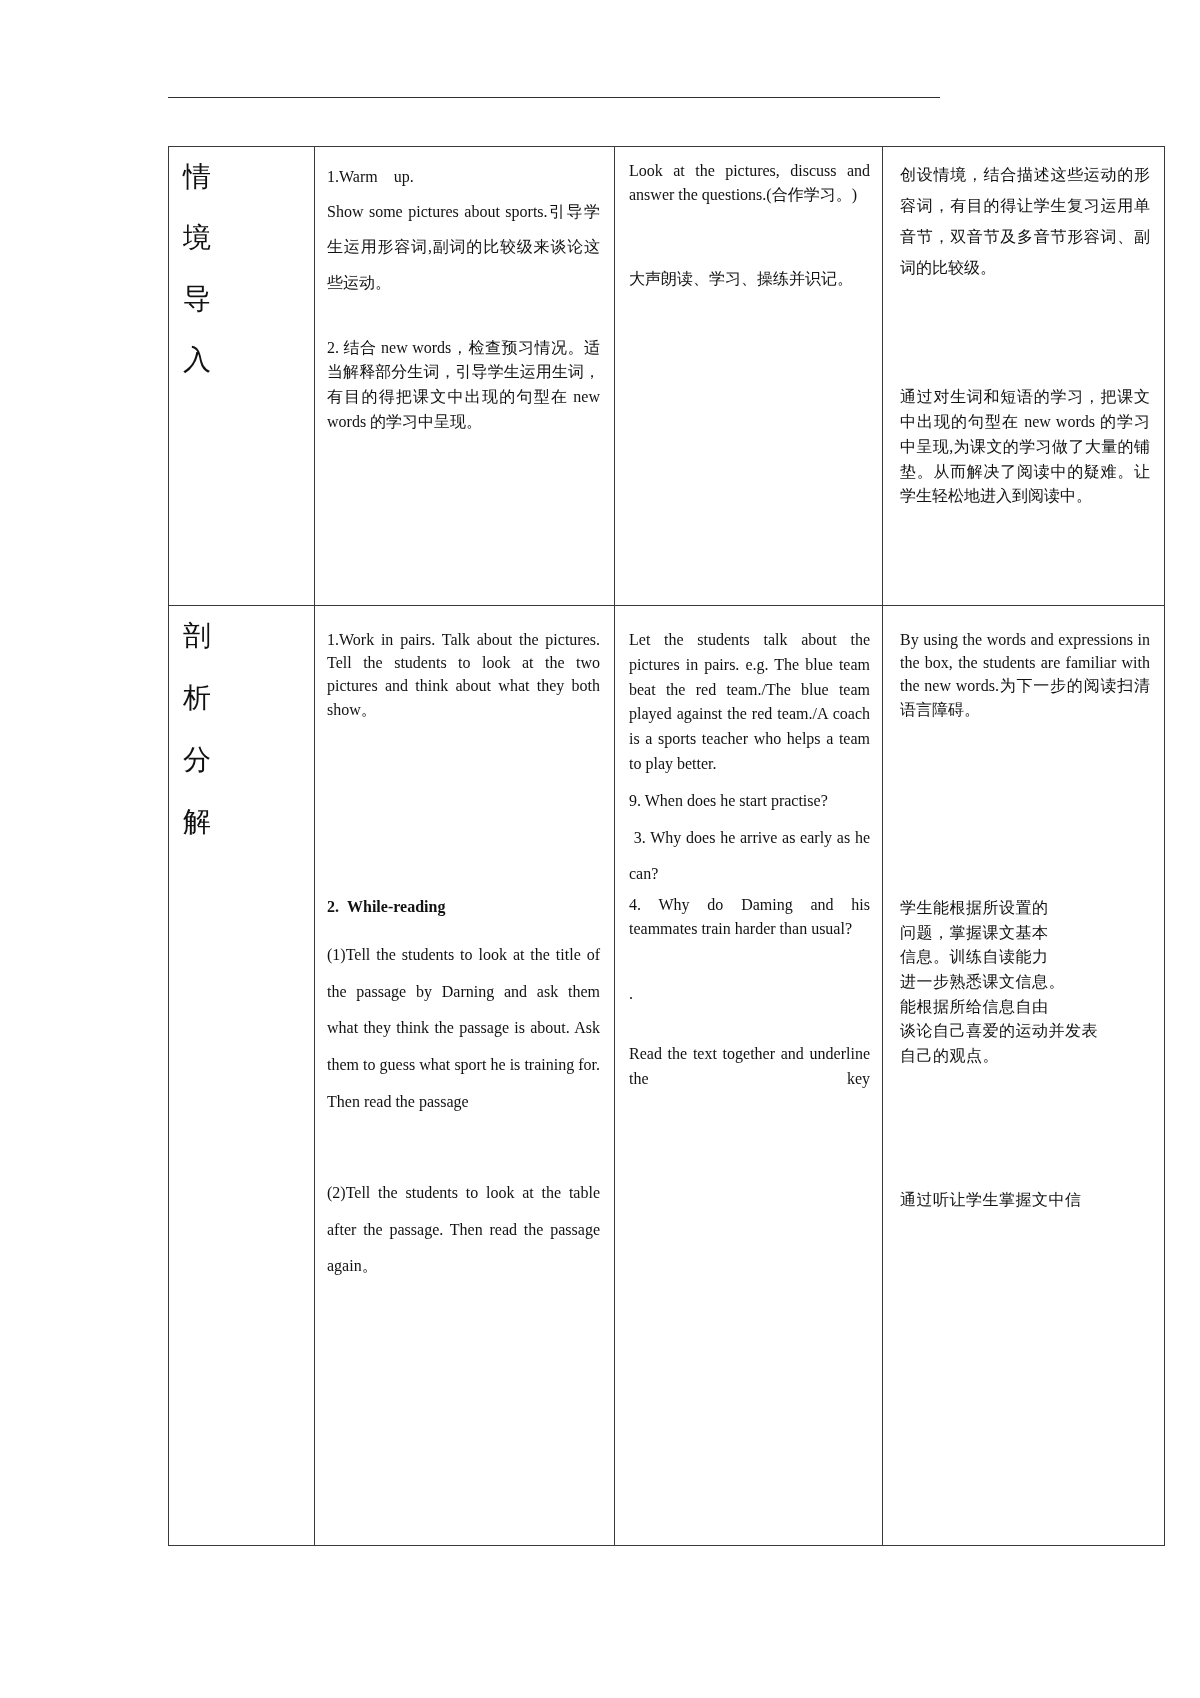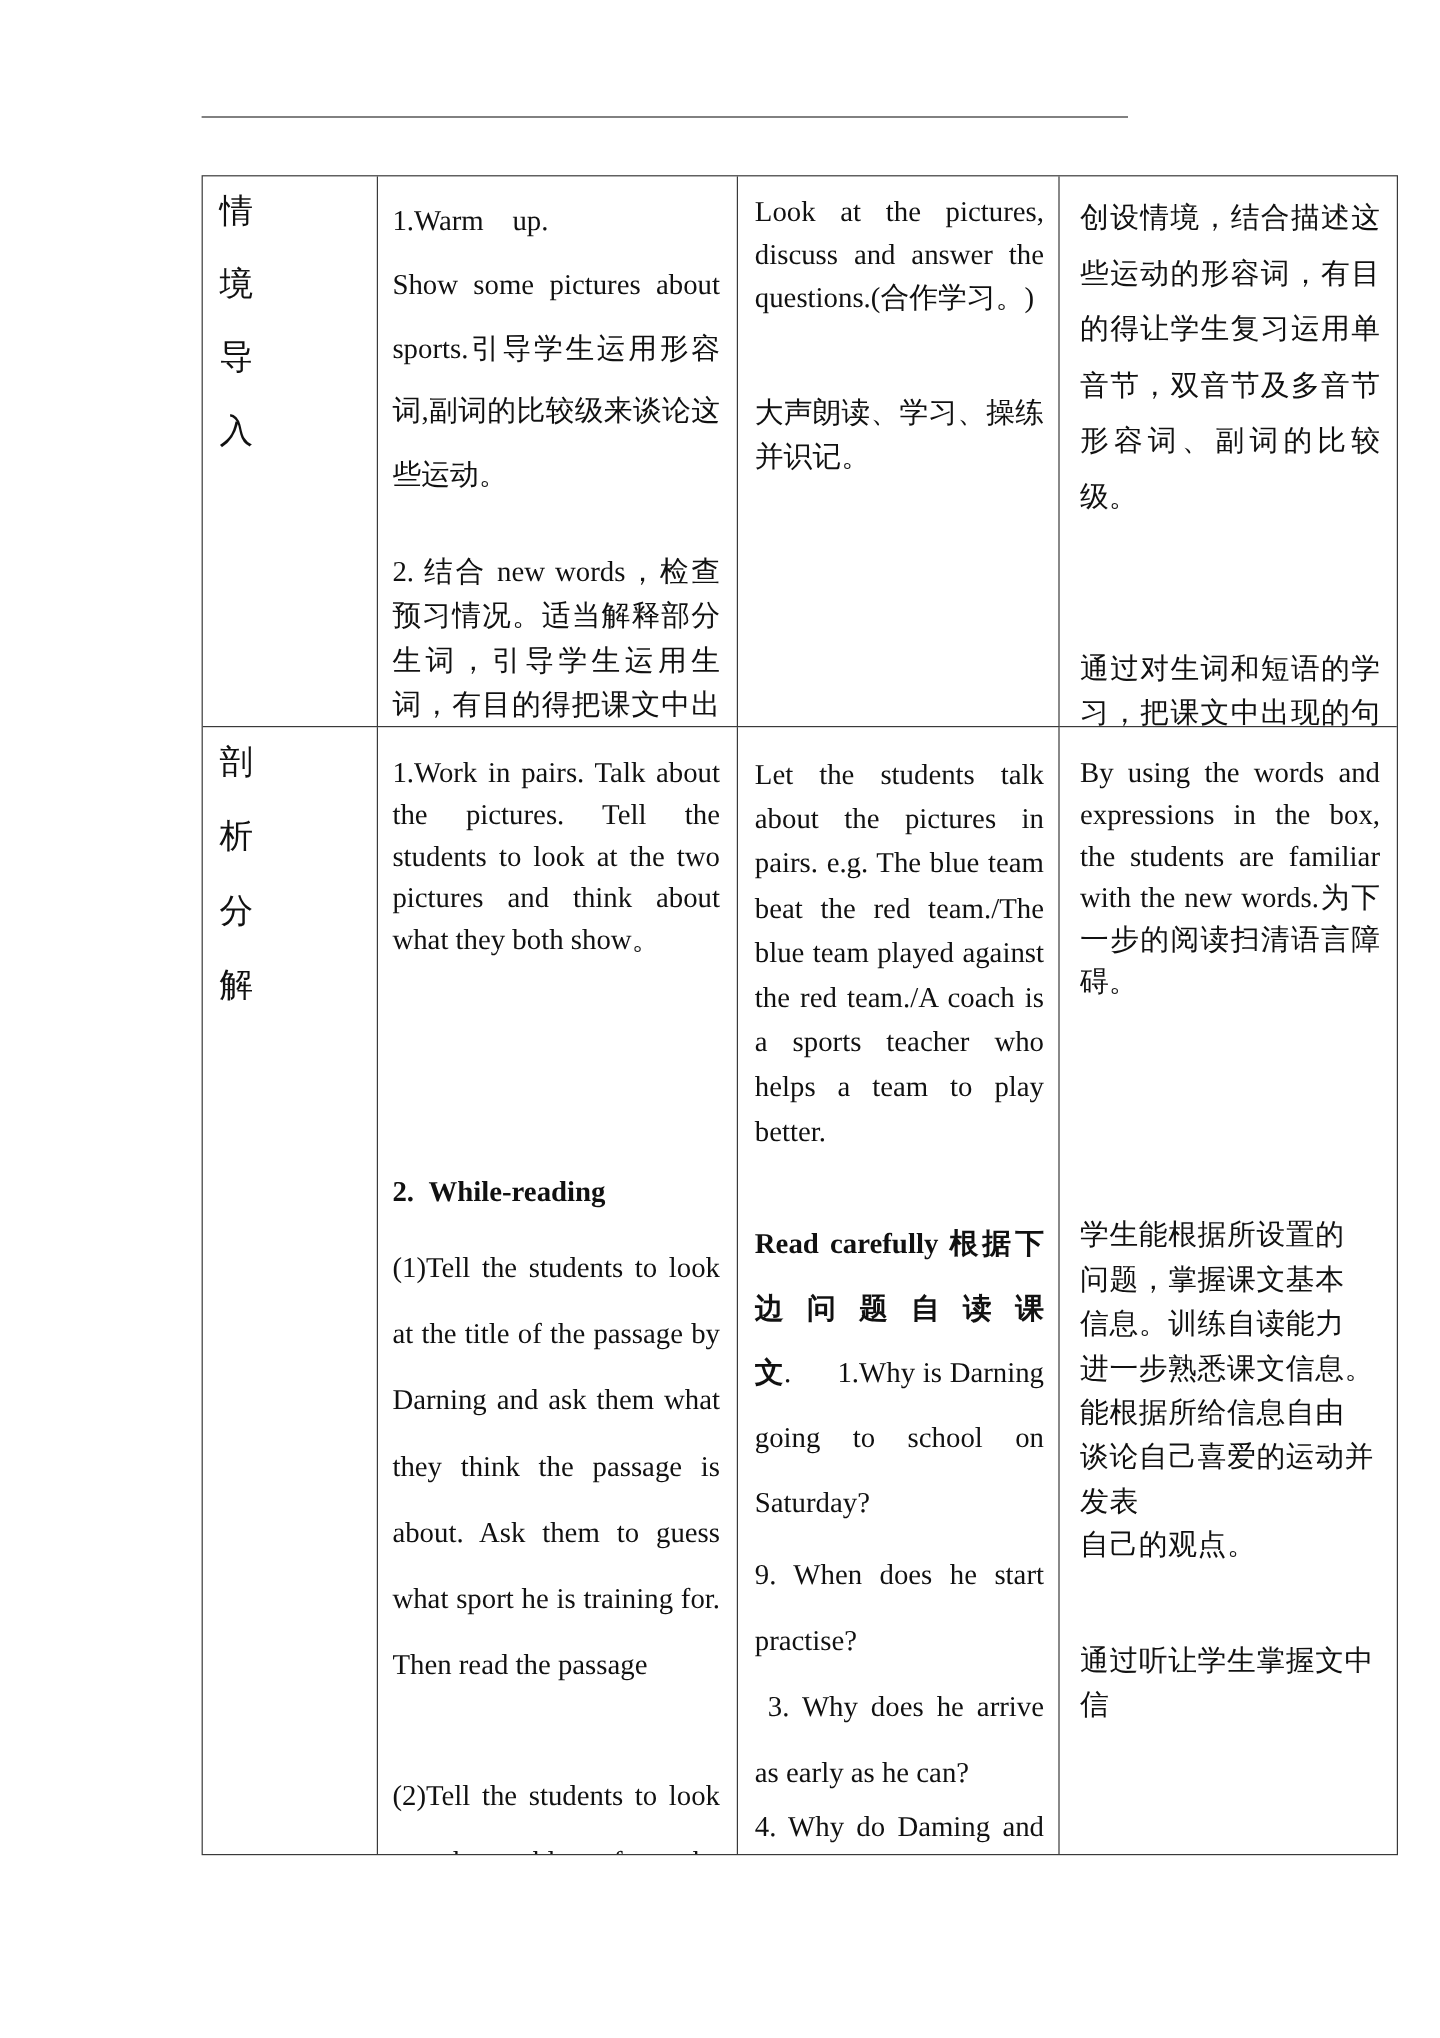--- a/index.html
+++ b/index.html
@@ -24,21 +24,21 @@
     position:absolute;left:168px;top:146px;
     display:grid;
     grid-template-columns:146px 300px 268px 281px;
     grid-template-rows:459px 939px;
     border:1px solid var(--bc);
     background:#ffffff;
   }
   .cell{
     overflow:hidden;
     box-sizing:border-box;
-    font-size:24px;
+    font-size:16px;
   }
   .cell.bR{border-right:1px solid var(--bc);}
   .cell.bB{border-bottom:1px solid var(--bc);}
   .cell.stage{
     padding:16px 0 0 14px;
     display:flex;flex-direction:column;
     font-size:28px;
   }
   .cell.stage .ch{line-height:1;letter-spacing:0;}
   .cell.stage.r1 .ch{margin-bottom:33px;}
@@ -87,32 +87,31 @@
         <div class="ch">解</div>
       </div>
       <div class="cell content c2 r2 bR">
         <div class="block" style="line-height: 1.45; text-align: justify;"><span>1.Work in pairs. Talk about the pictures. Tell the students to look at the two pictures and think about what they both show。</span></div>
         <div class="block" style="line-height: 1.5; margin-top: 174px; text-align: left;"><span class="b">2.&nbsp;&nbsp;While-reading</span></div>
         <div class="block" style="line-height: 2.3; margin-top: 18px; text-align: justify;"><span>(1)Tell the students to look at the title of the passage by Darning and ask them what they think the passage is about. Ask them to guess what sport he is training for. Then read the passage</span></div>
         <div class="block" style="line-height: 2.3; margin-top: 54px; text-align: justify;"><span>(2)Tell the students to look at the table after the passage. Then read the passage again。</span></div>
       </div>
       <div class="cell content c3 r2 bR">
         <div class="block" style="line-height: 1.55; text-align: justify;"><span>Let the students talk about the pictures in pairs. e.g. The blue team beat the red team./The blue team played against the red team./A coach is a sports teacher who helps a team to play better.</span></div>
-        <div class="block" style="line-height: 2.25; margin-top: 47px; text-align: justify;"><span class="b">Read carefully 根据下边问题自读课文</span><span>.&nbsp;&nbsp;&nbsp;&nbsp;&nbsp;&nbsp;1.Why is Darning going to school on Saturday?</span></div>
         <div class="block" style="line-height: 2.3; margin-top: 6px; text-align: justify;"><span>9. When does he start practise?</span></div>
         <div class="block" style="line-height: 2.3; text-align: justify;"><span>&nbsp;3. Why does he arrive as early as he can?</span></div>
         <div class="block" style="line-height: 1.48; text-align: justify;"><span>4. Why do Daming and his teammates train harder than usual?</span></div>
         <div class="block" style="line-height: 1.5; margin-top: 41px; text-align: left;"><span>.</span></div>
         <div class="block" style="line-height: 1.6; margin-top: 35px; text-align: justify; text-align-last: justify;"><span>Read the text together and underline the key</span></div>
       </div>
       <div class="cell content c4 r2">
         <div class="block" style="line-height: 1.45; text-align: justify;"><span>By using the words and expressions in the box, the students are familiar with the new words.为下一步的阅读扫清语言障碍。</span></div>
         <div class="block kai" style="line-height: 1.55; margin-top: 175px; text-align: left;"><span>学生能根据所设置的
 问题，掌握课文基本
 信息。训练自读能力</span></div>
         <div class="block kai" style="line-height: 1.53; text-align: left;"><span>进一步熟悉课文信息。
 能根据所给信息自由
 谈论自己喜爱的运动并发表
 自己的观点。</span></div>
-        <div class="block kai" style="line-height: 1.5; margin-top: 60px; text-align: left;"><span>通过听让学生掌握文中信</span></div>
+        <div class="block kai" style="line-height: 1.5; margin-top: 120px; text-align: left;"><span>通过听让学生掌握文中信</span></div>
       </div>
     </div>
 </div>
 
 </body></html>

